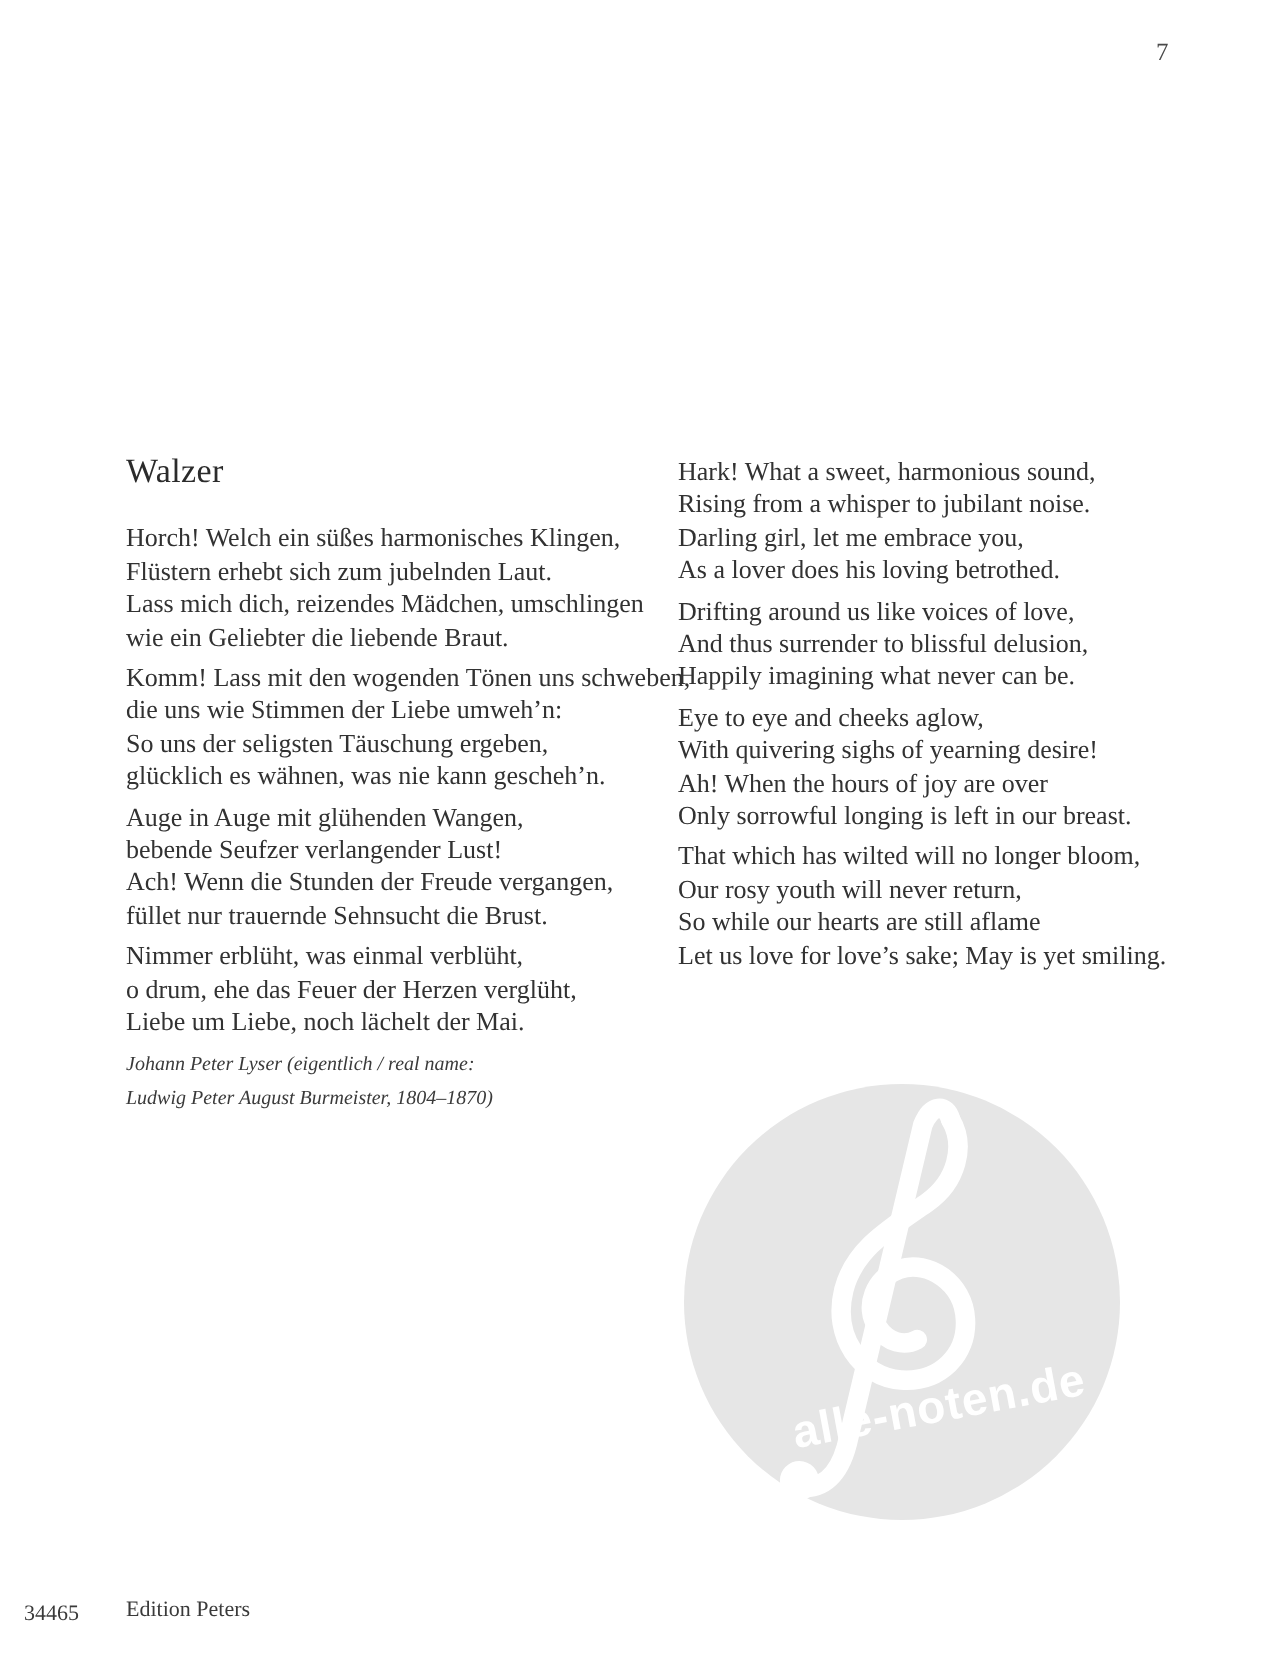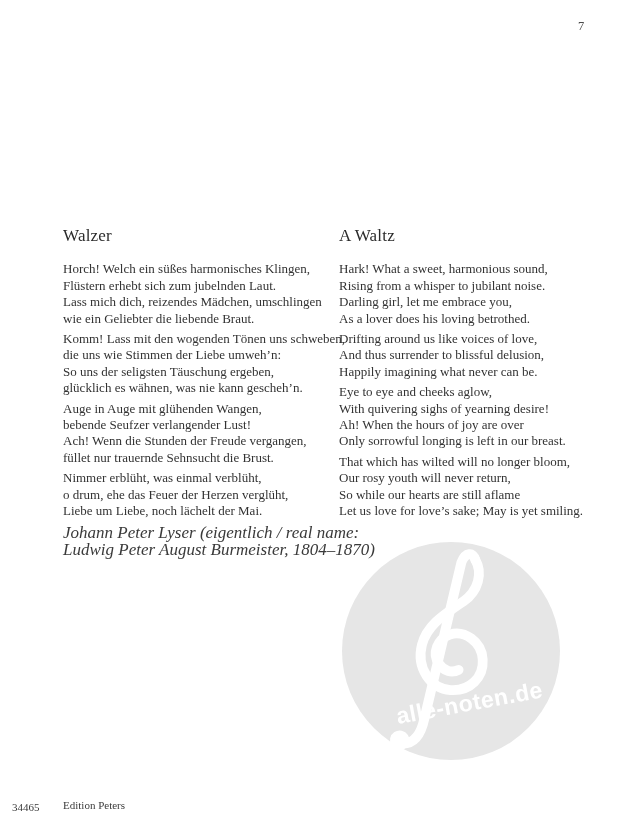--- a/index.html
+++ b/index.html
@@ -77,21 +77,21 @@
     color: #2b2b2b;
   }
   .stanza { margin-bottom: 4px; }
   .poem-line {
     font-size: 13px;
     line-height: 16.4px;
     white-space: nowrap;
   }
   .attribution {
     font-style: italic;
-    font-size: 17px;
+    font-size: 10px;
     line-height: 17px;
     color: #3a3a3a;
   }
   .attr-line { white-space: nowrap; }
   
   .footer-publisher {
     position: absolute;
     left: 63px;
     top: 799px;
     font-size: 11px;
@@ -151,21 +151,20 @@
       <div class="poem-line">o drum, ehe das Feuer der Herzen verglüht,</div>
       <div class="poem-line">Liebe um Liebe, noch lächelt der Mai.</div>
     </div>
     <div class="attribution">
       <div class="attr-line">Johann Peter Lyser (eigentlich / real name:</div>
       <div class="attr-line">Ludwig Peter August Burmeister, 1804–1870)</div>
     </div>
   </div>
 
   <div class="col col-right">
-    <div class="poem-title">A Waltz</div>
     <div class="stanza">
       <div class="poem-line">Hark! What a sweet, harmonious sound,</div>
       <div class="poem-line">Rising from a whisper to jubilant noise.</div>
       <div class="poem-line">Darling girl, let me embrace you,</div>
       <div class="poem-line">As a lover does his loving betrothed.</div>
     </div>
     <div class="stanza">
       <div class="poem-line">Drifting around us like voices of love,</div>
       <div class="poem-line">And thus surrender to blissful delusion,</div>
       <div class="poem-line">Happily imagining what never can be.</div>

